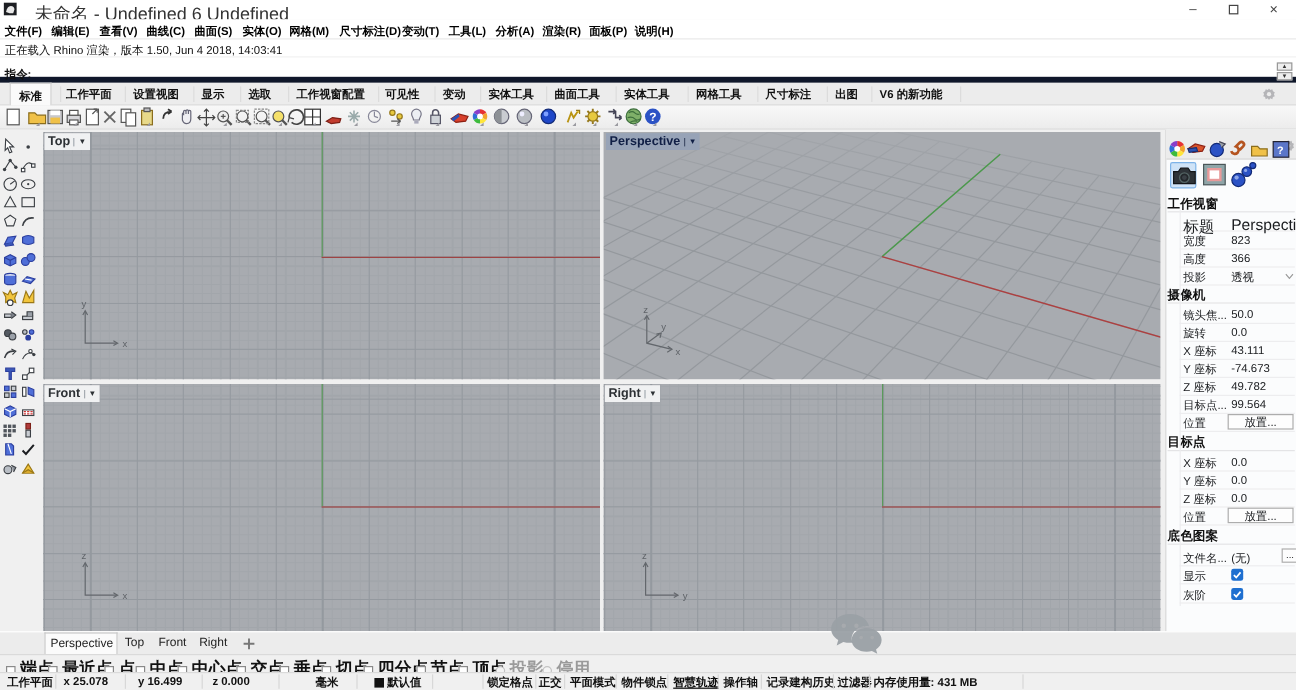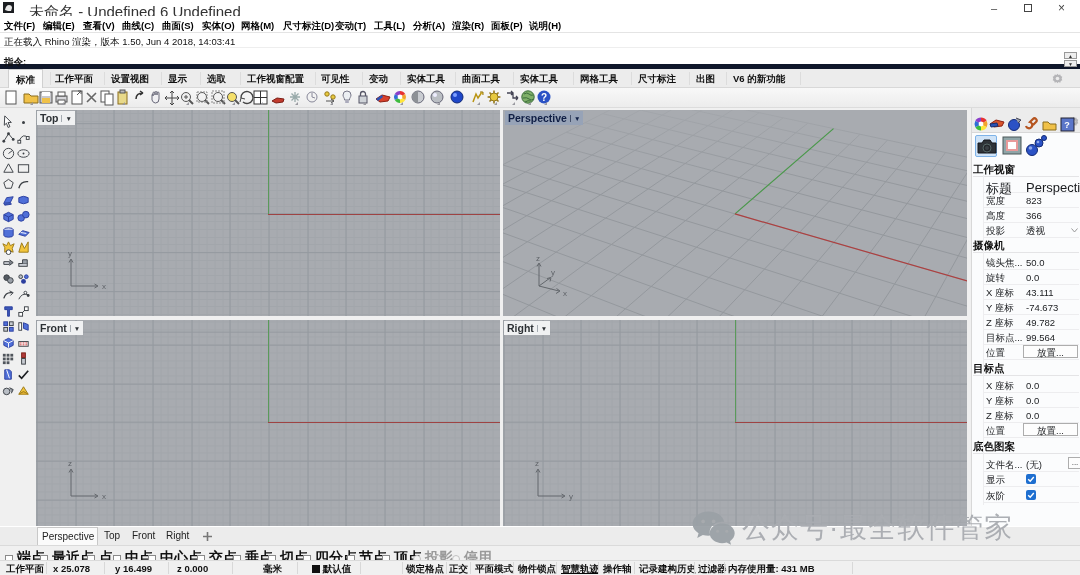--- a/index.html
+++ b/index.html
@@ -693,13 +693,12 @@
   </div>
 <div style="position:absolute;left:676px;top:500px;width:404px;height:50px;z-index:60;pointer-events:none">
 <svg width="46" height="40" viewBox="0 0 70 60" style="position:absolute;left:14px;top:10px" fill="#9aa0a5" fill-opacity="0.95">
 <path d="M28 2 C14 2 4 11 4 21 c0 6 3.5 10.5 9 14 l-2 7 8.5 -4.5 c2.7 0.8 5.6 1.2 8.5 1.2 1 0 2 0 3 -0.2 c-0.6 -1.6 -1 -3.4 -1 -5.2 0 -9 8.5 -16 19 -16 1 0 2 0.1 3 0.2 C50 8 40 2 28 2 z"></path>
 <path d="M49 20 c-10.5 0 -19 6.5 -19 15 0 8.5 8.5 15 19 15 2.3 0 4.6 -0.35 6.7 -1 l6.8 3.6 -1.6 -5.6 c4.3 -2.8 7.1 -7 7.1 -12 0 -8.5 -8.5 -15 -19 -15 z"></path>
 <circle cx="20" cy="17" r="2.8" fill="#a8abae"></circle>
       <circle cx="36" cy="17" r="2.8" fill="#a8abae"></circle>
 <circle cx="42" cy="32" r="2.3" fill="#a8abae"></circle>
       <circle cx="56" cy="32" r="2.3" fill="#a8abae"></circle>
 </svg>
-<div style="position:absolute;left:66px;top:9px;font-size:28px;letter-spacing:1px;color:#aaadb2;opacity:0.97;font-weight:400">公众号·最全软件管家</div>
 </div>
 </body></html>

